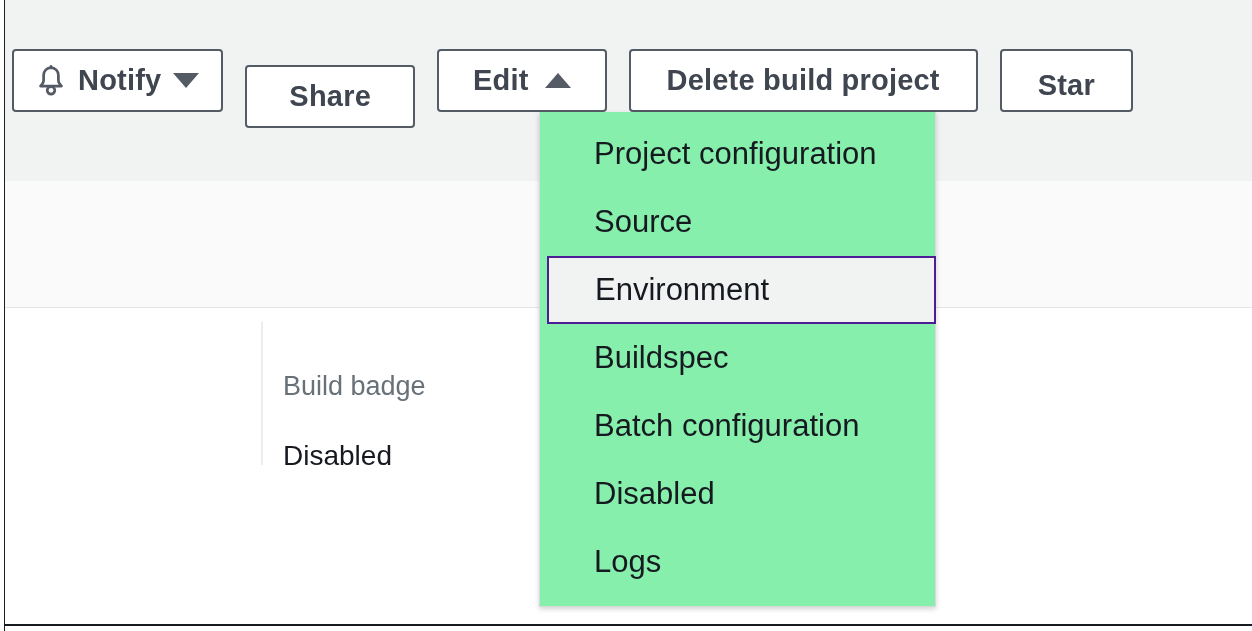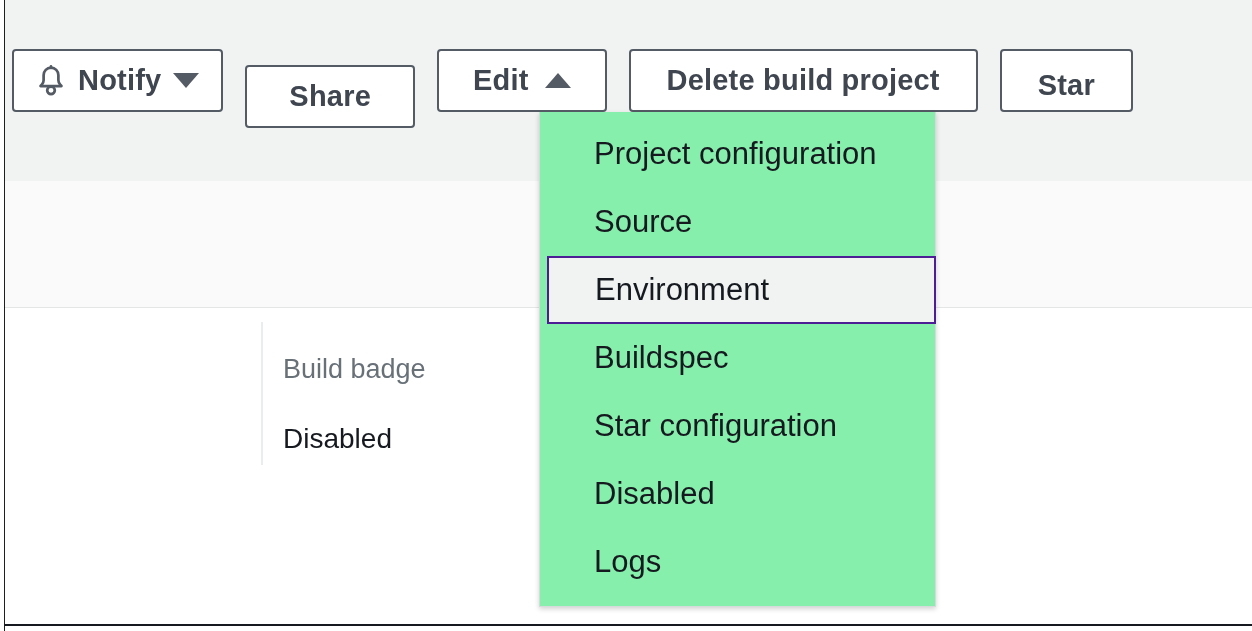--- a/index.html
+++ b/index.html
@@ -142,21 +142,21 @@
 
   
   .detail-divider {
     position: absolute;
     left: 261px; top: 322px;
     width: 2px; height: 143px;
     background: #eaeded;
   }
   .detail-block {
     position: absolute;
-    left: 283px; top: 349px;
+    left: 283px; top: 366px;
     width: 220px;
   }
   .detail-label {
     font-family: "Liberation Sans", sans-serif;
     font-size: 27px;
     color: #687078;
     line-height: 40px;
     white-space: nowrap;
   }
   .detail-value {
@@ -219,21 +219,21 @@
     <div class="menu-item">
       <span>Source</span>
     </div>
     <div class="menu-item highlighted">
       <span>Environment</span>
     </div>
     <div class="menu-item">
       <span>Buildspec</span>
     </div>
     <div class="menu-item">
-      <span>Star configuration</span>
+      <span>Batch configuration</span>
     </div>
     <div class="menu-item">
       <span>Disabled</span>
     </div>
     <div class="menu-item">
       <span>Logs</span>
     </div>
   </div>
 
   <div class="detail-divider"></div>

